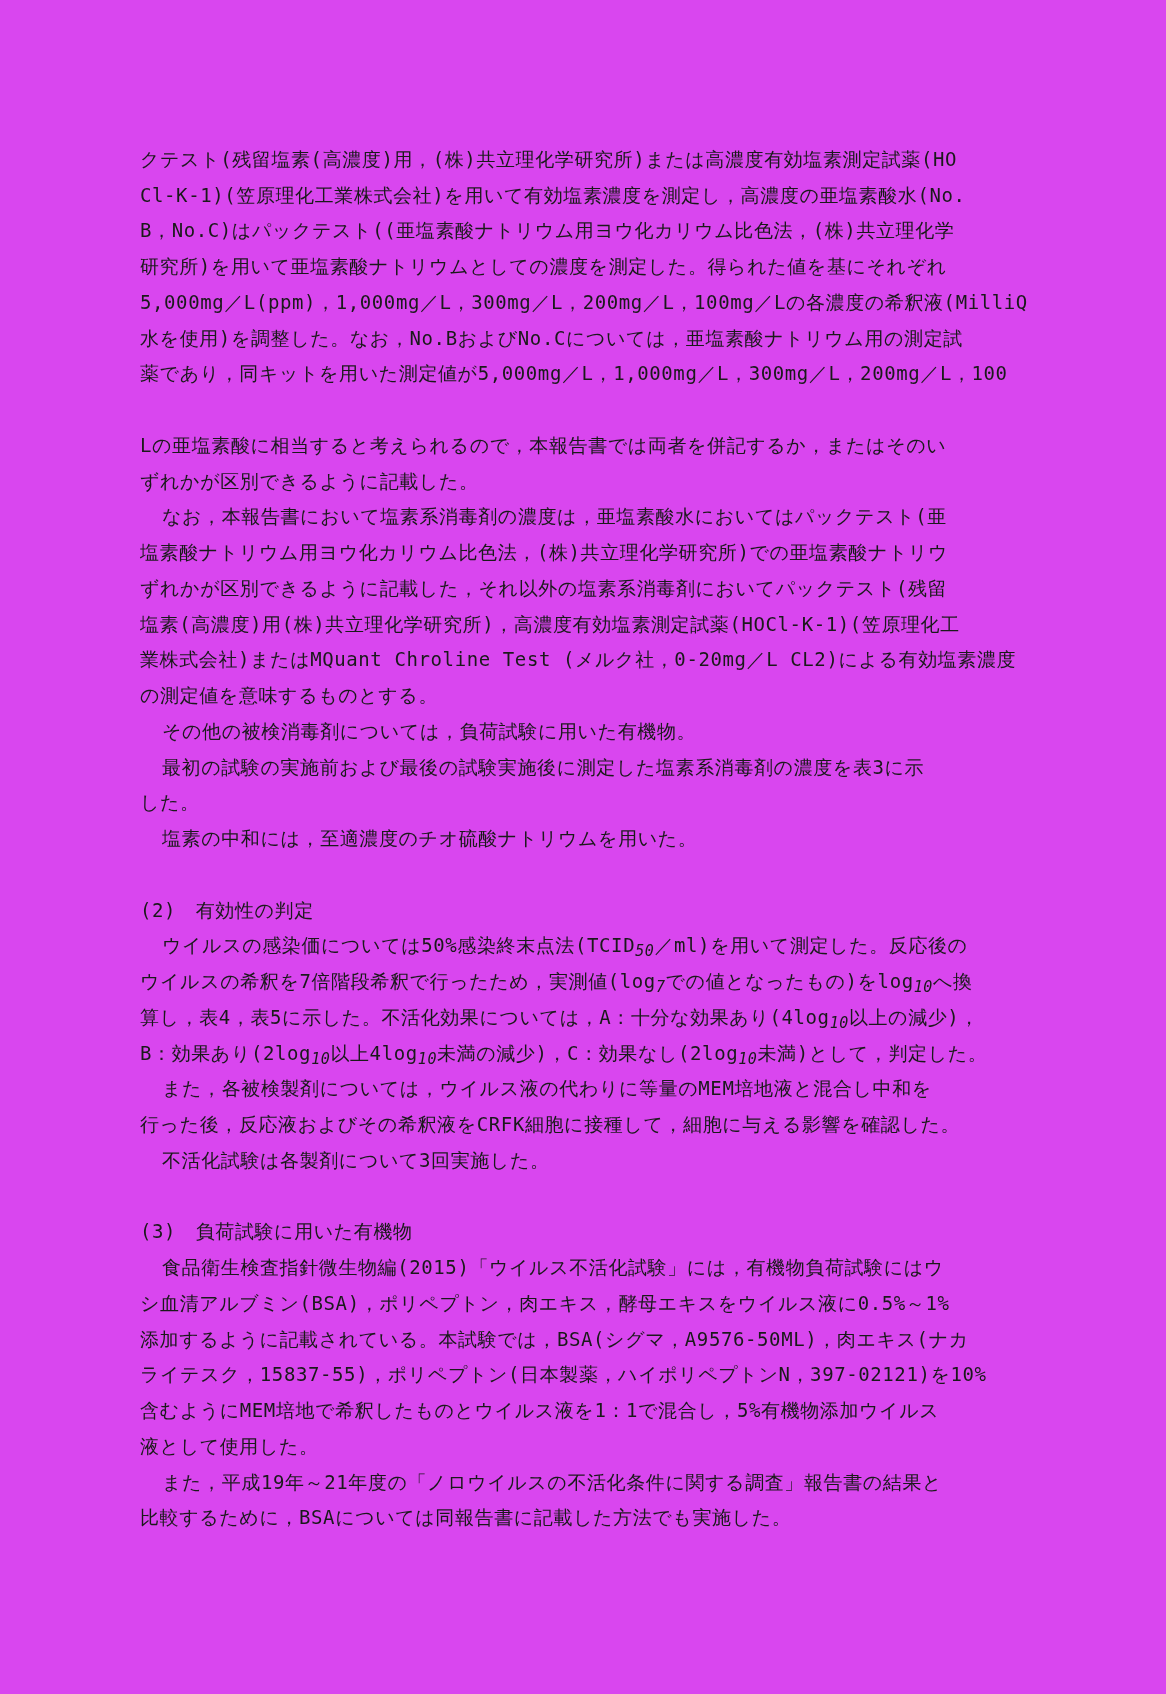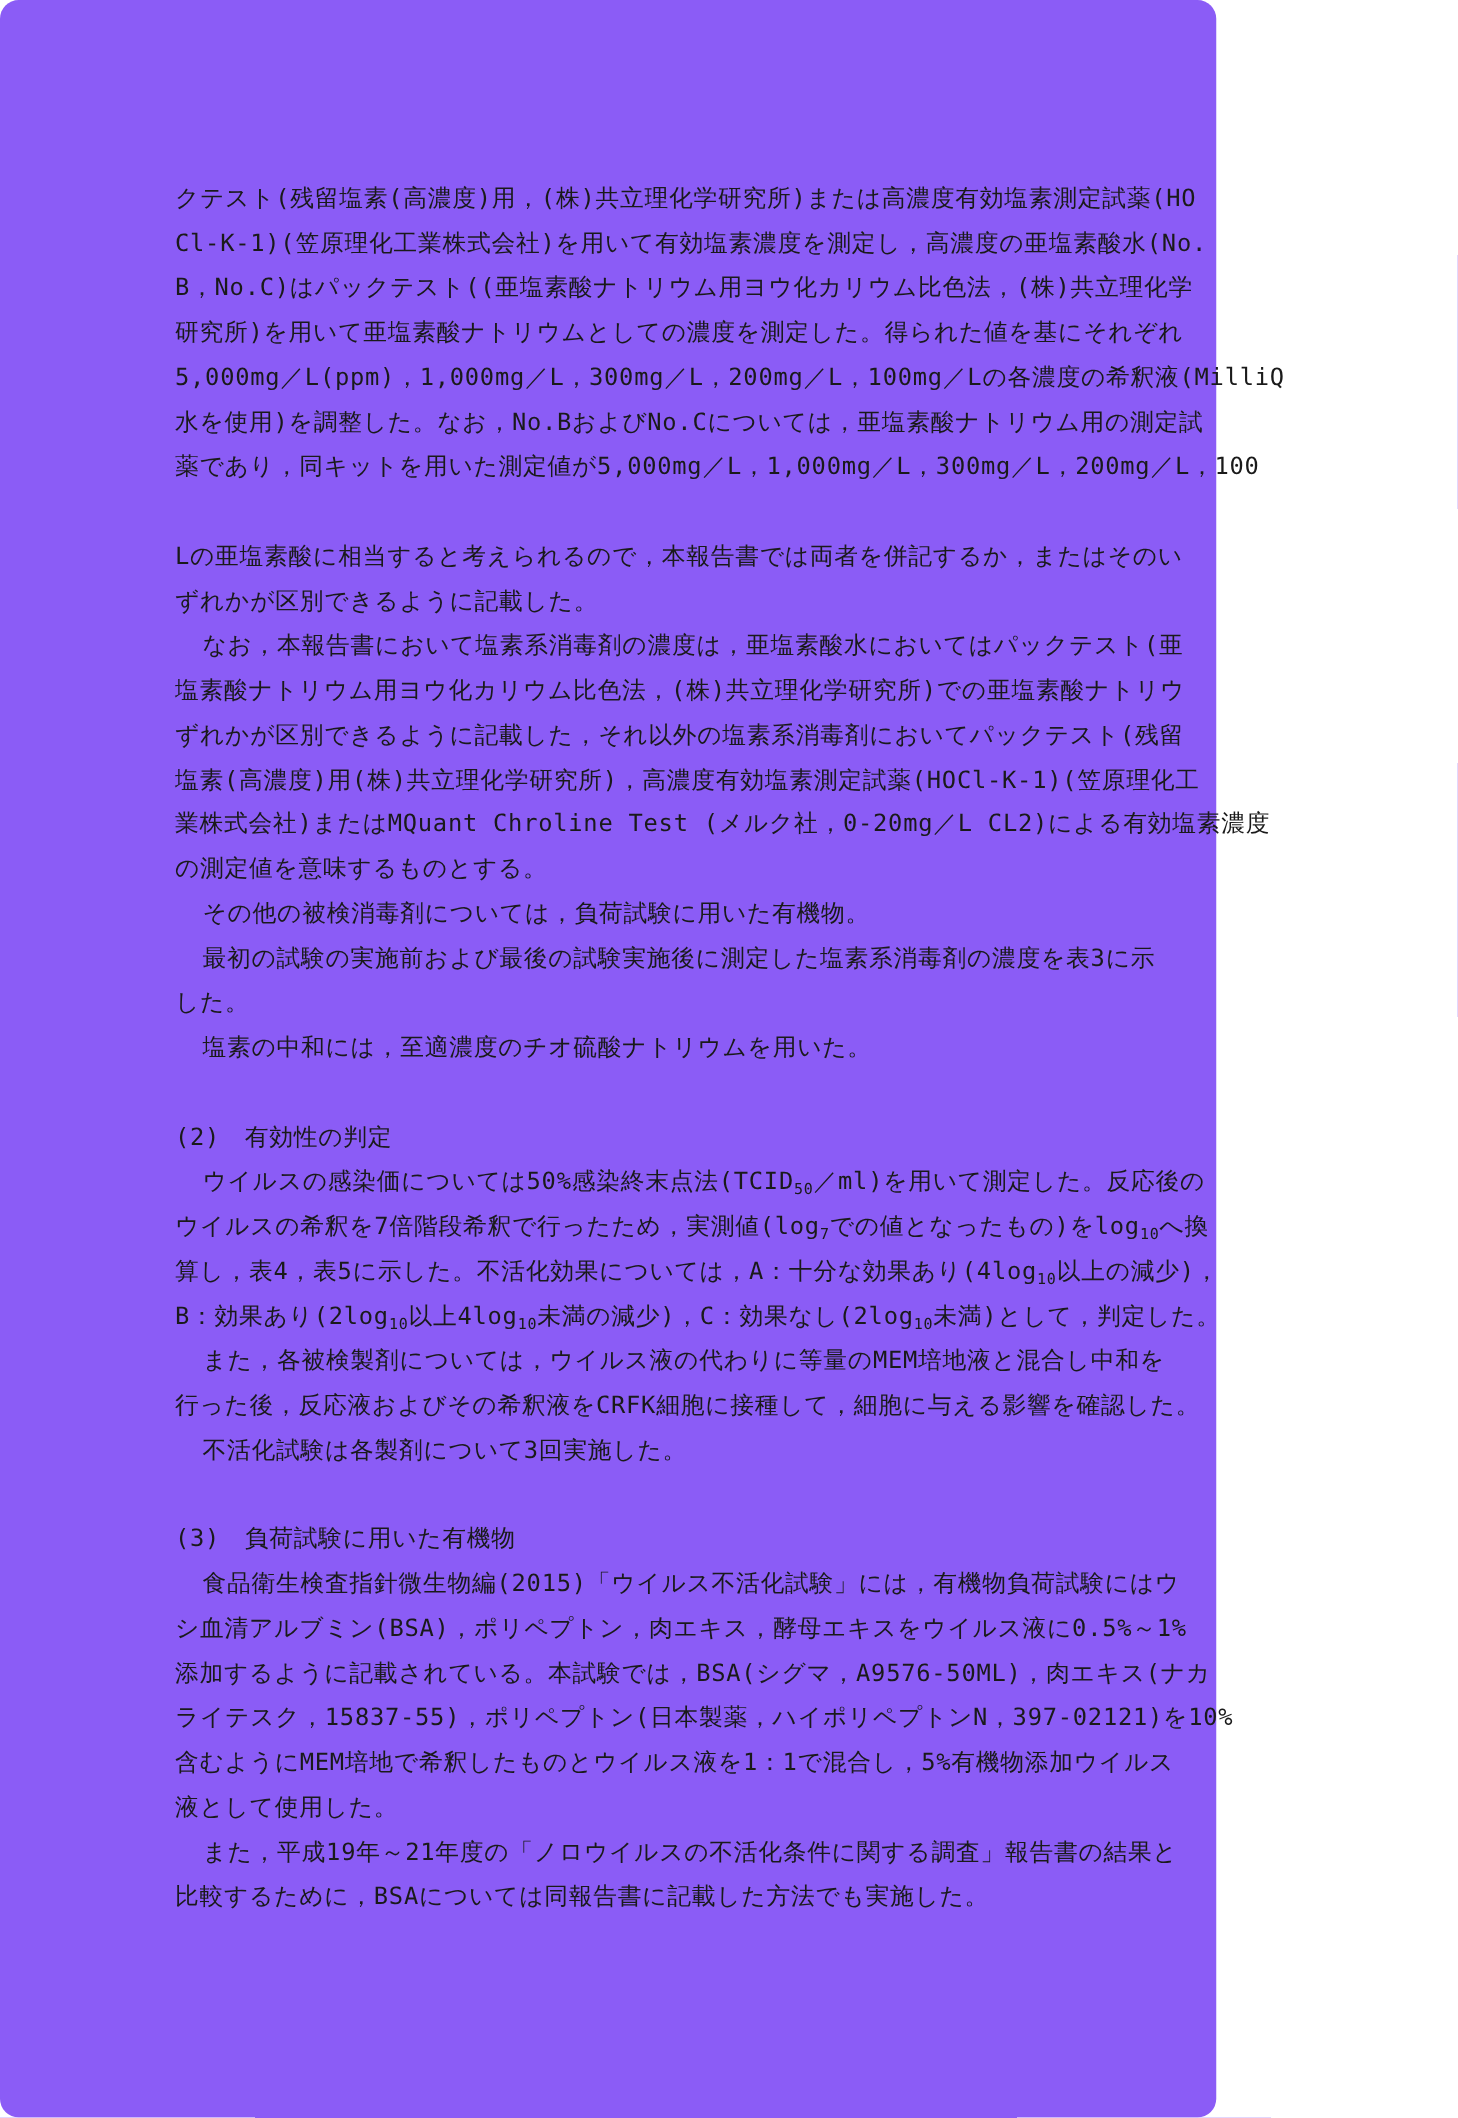--- a/index.html
+++ b/index.html
@@ -7,38 +7,37 @@
       width: 1166px;
       height: 1694px;
       position: relative;
       overflow: hidden;
       font-family: "DejaVu Sans Mono", "Liberation Mono", monospace;
       color: #1a1a1a;
     }
     .page {
       position: absolute;
       left: 0; top: 0;
-      width: 973px;
+      width: 1166px;
       height: 1694px;
-      background: #8b5cf6;
-      border-radius: 15px;
+      background: #d946ef;
     }
     .line {
       position: absolute;
       left: 140px;
       width: 900px;
       height: 34px;
       font-size: 19px;
       line-height: 34px;
       white-space: nowrap;
       letter-spacing: 0.6px;
     }
     .line.indent { padding-left: 22px; }
     .line.heading { letter-spacing: 0.6px; }
-    sub { font-size: 12px; line-height: 0; vertical-align: -4px; }
+    sub { font-size: 15px; line-height: 0; vertical-align: -4px; font-style: italic; }
   </style>
 </head>
 <body>
 
 <div class="page">
 
   <div class="line" style="top:142px">クテスト(残留塩素(高濃度)用，(株)共立理化学研究所)または高濃度有効塩素測定試薬(HO</div>
   <div class="line" style="top:178px">Cl-K-1)(笠原理化工業株式会社)を用いて有効塩素濃度を測定し，高濃度の亜塩素酸水(No.</div>
   <div class="line" style="top:213px">B，No.C)はパックテスト((亜塩素酸ナトリウム用ヨウ化カリウム比色法，(株)共立理化学</div>
   <div class="line" style="top:249px">研究所)を用いて亜塩素酸ナトリウムとしての濃度を測定した。得られた値を基にそれぞれ</div>

